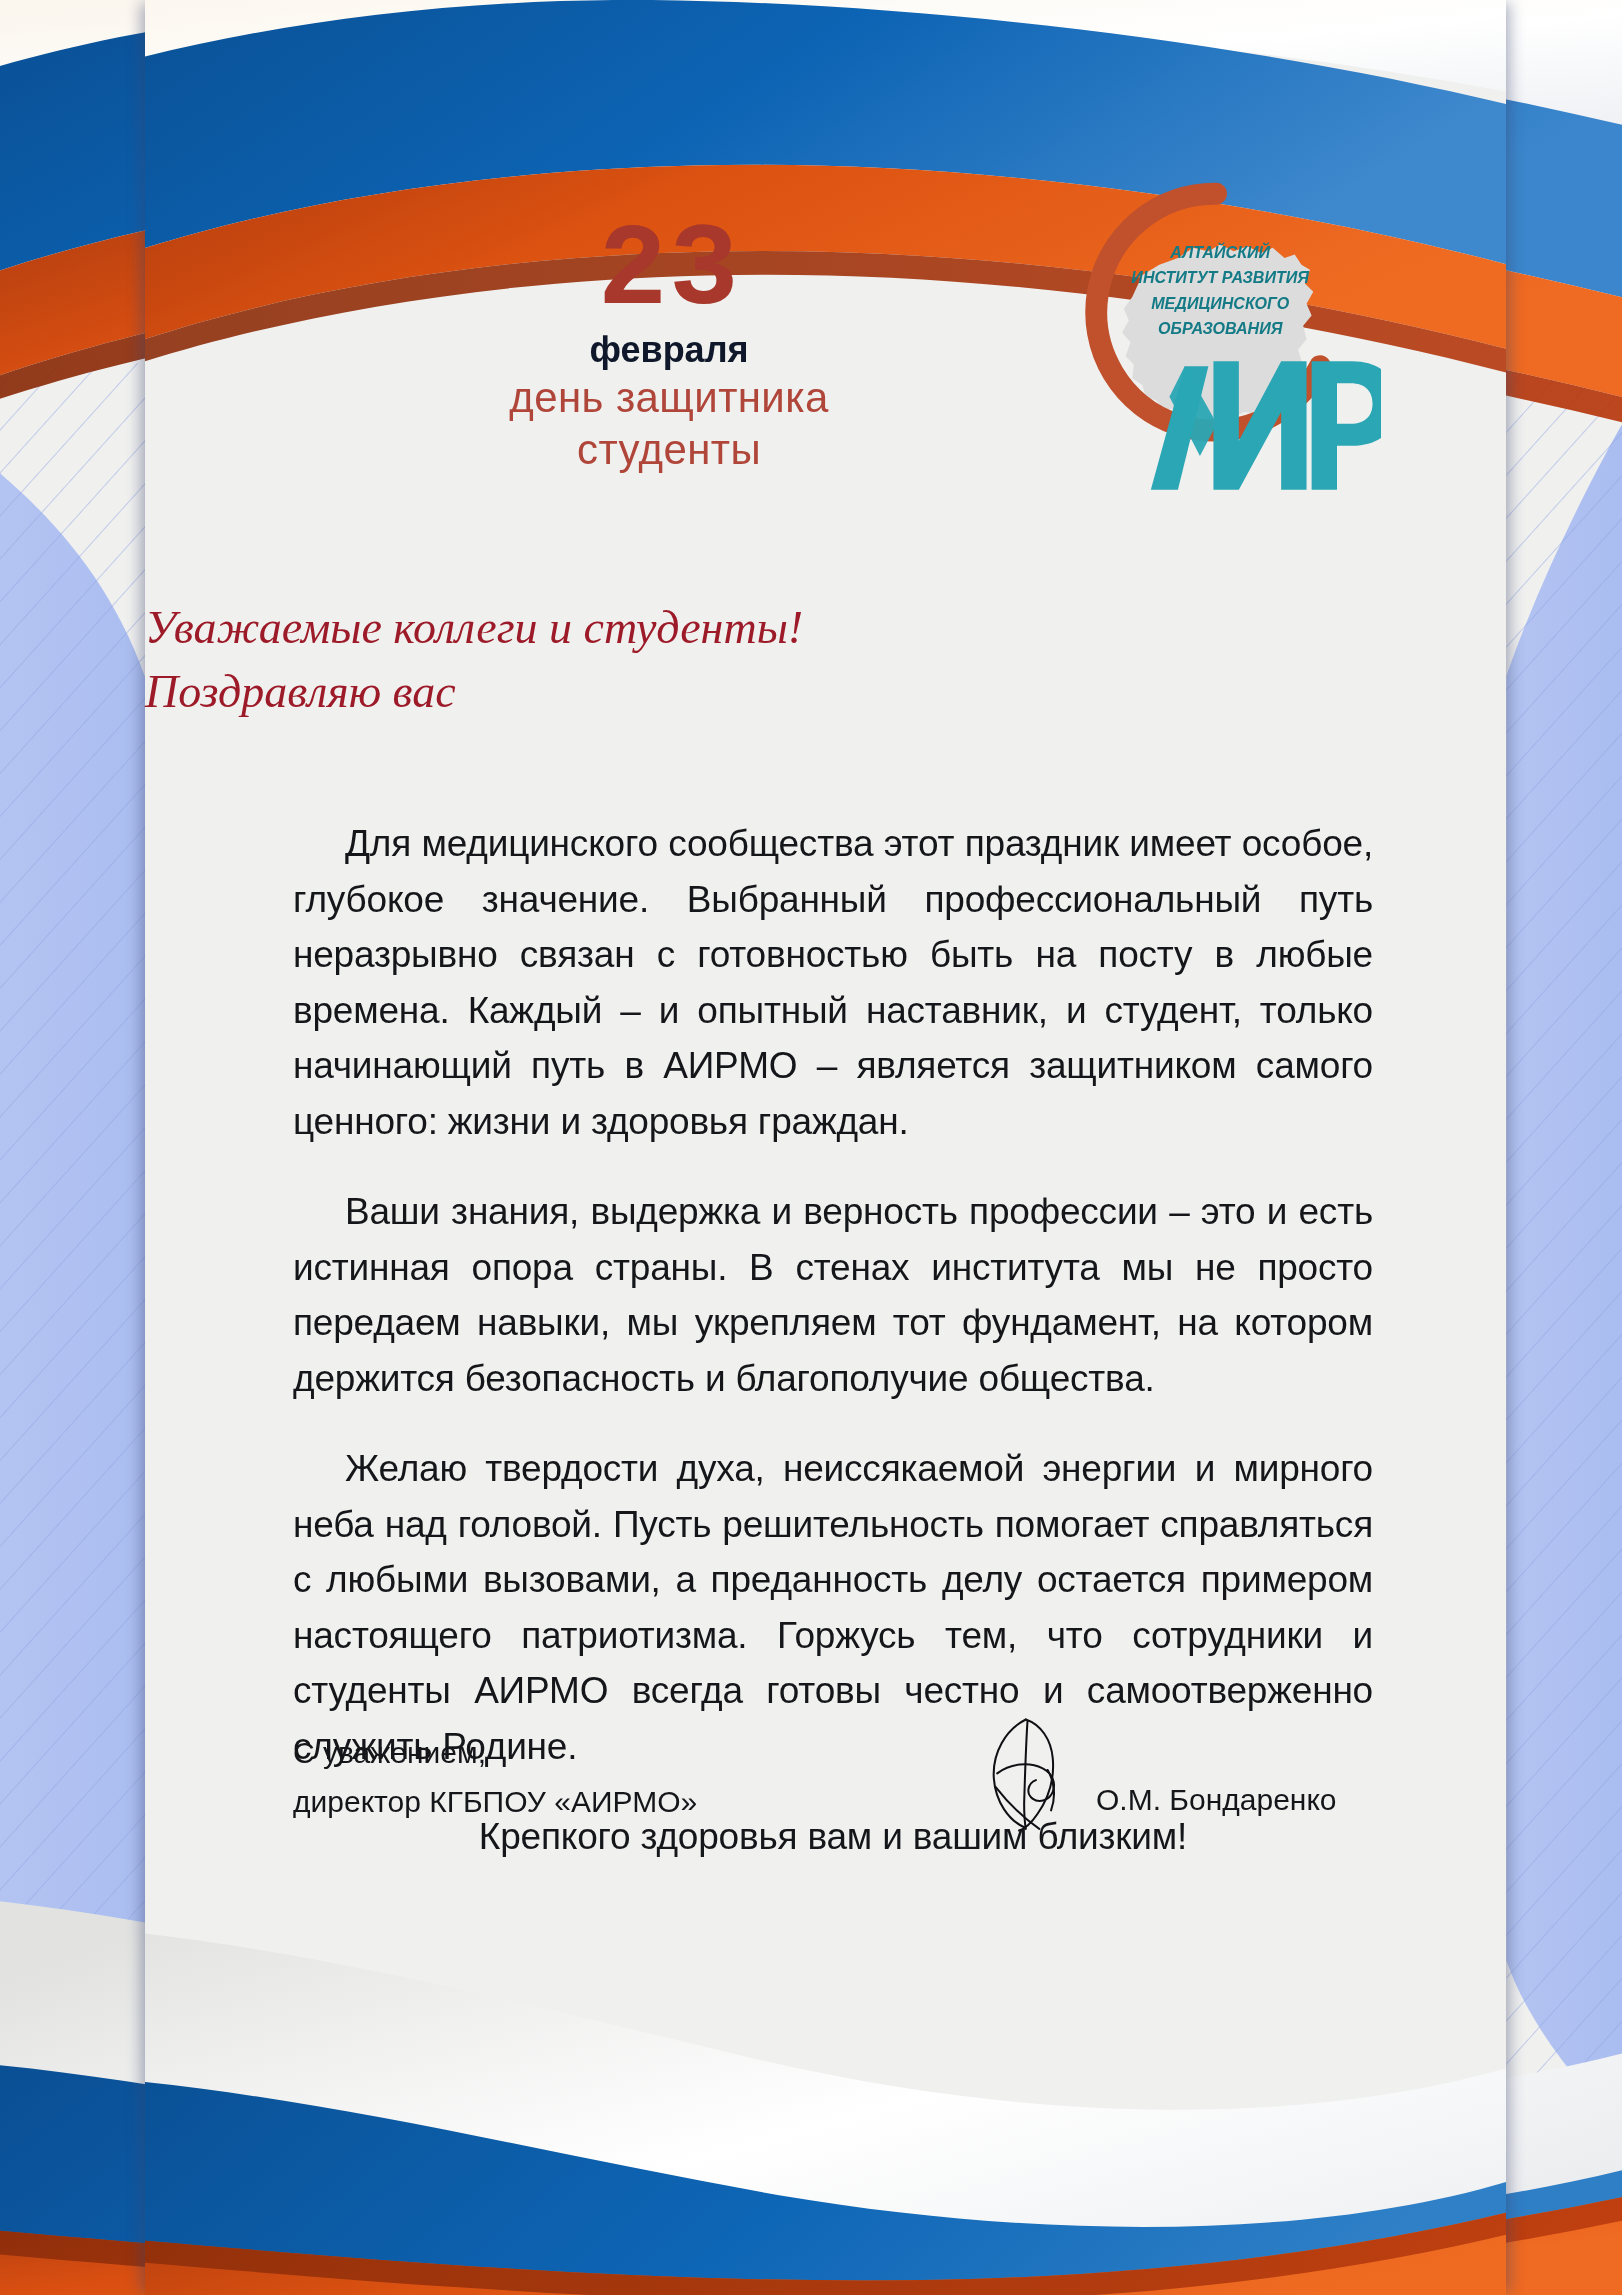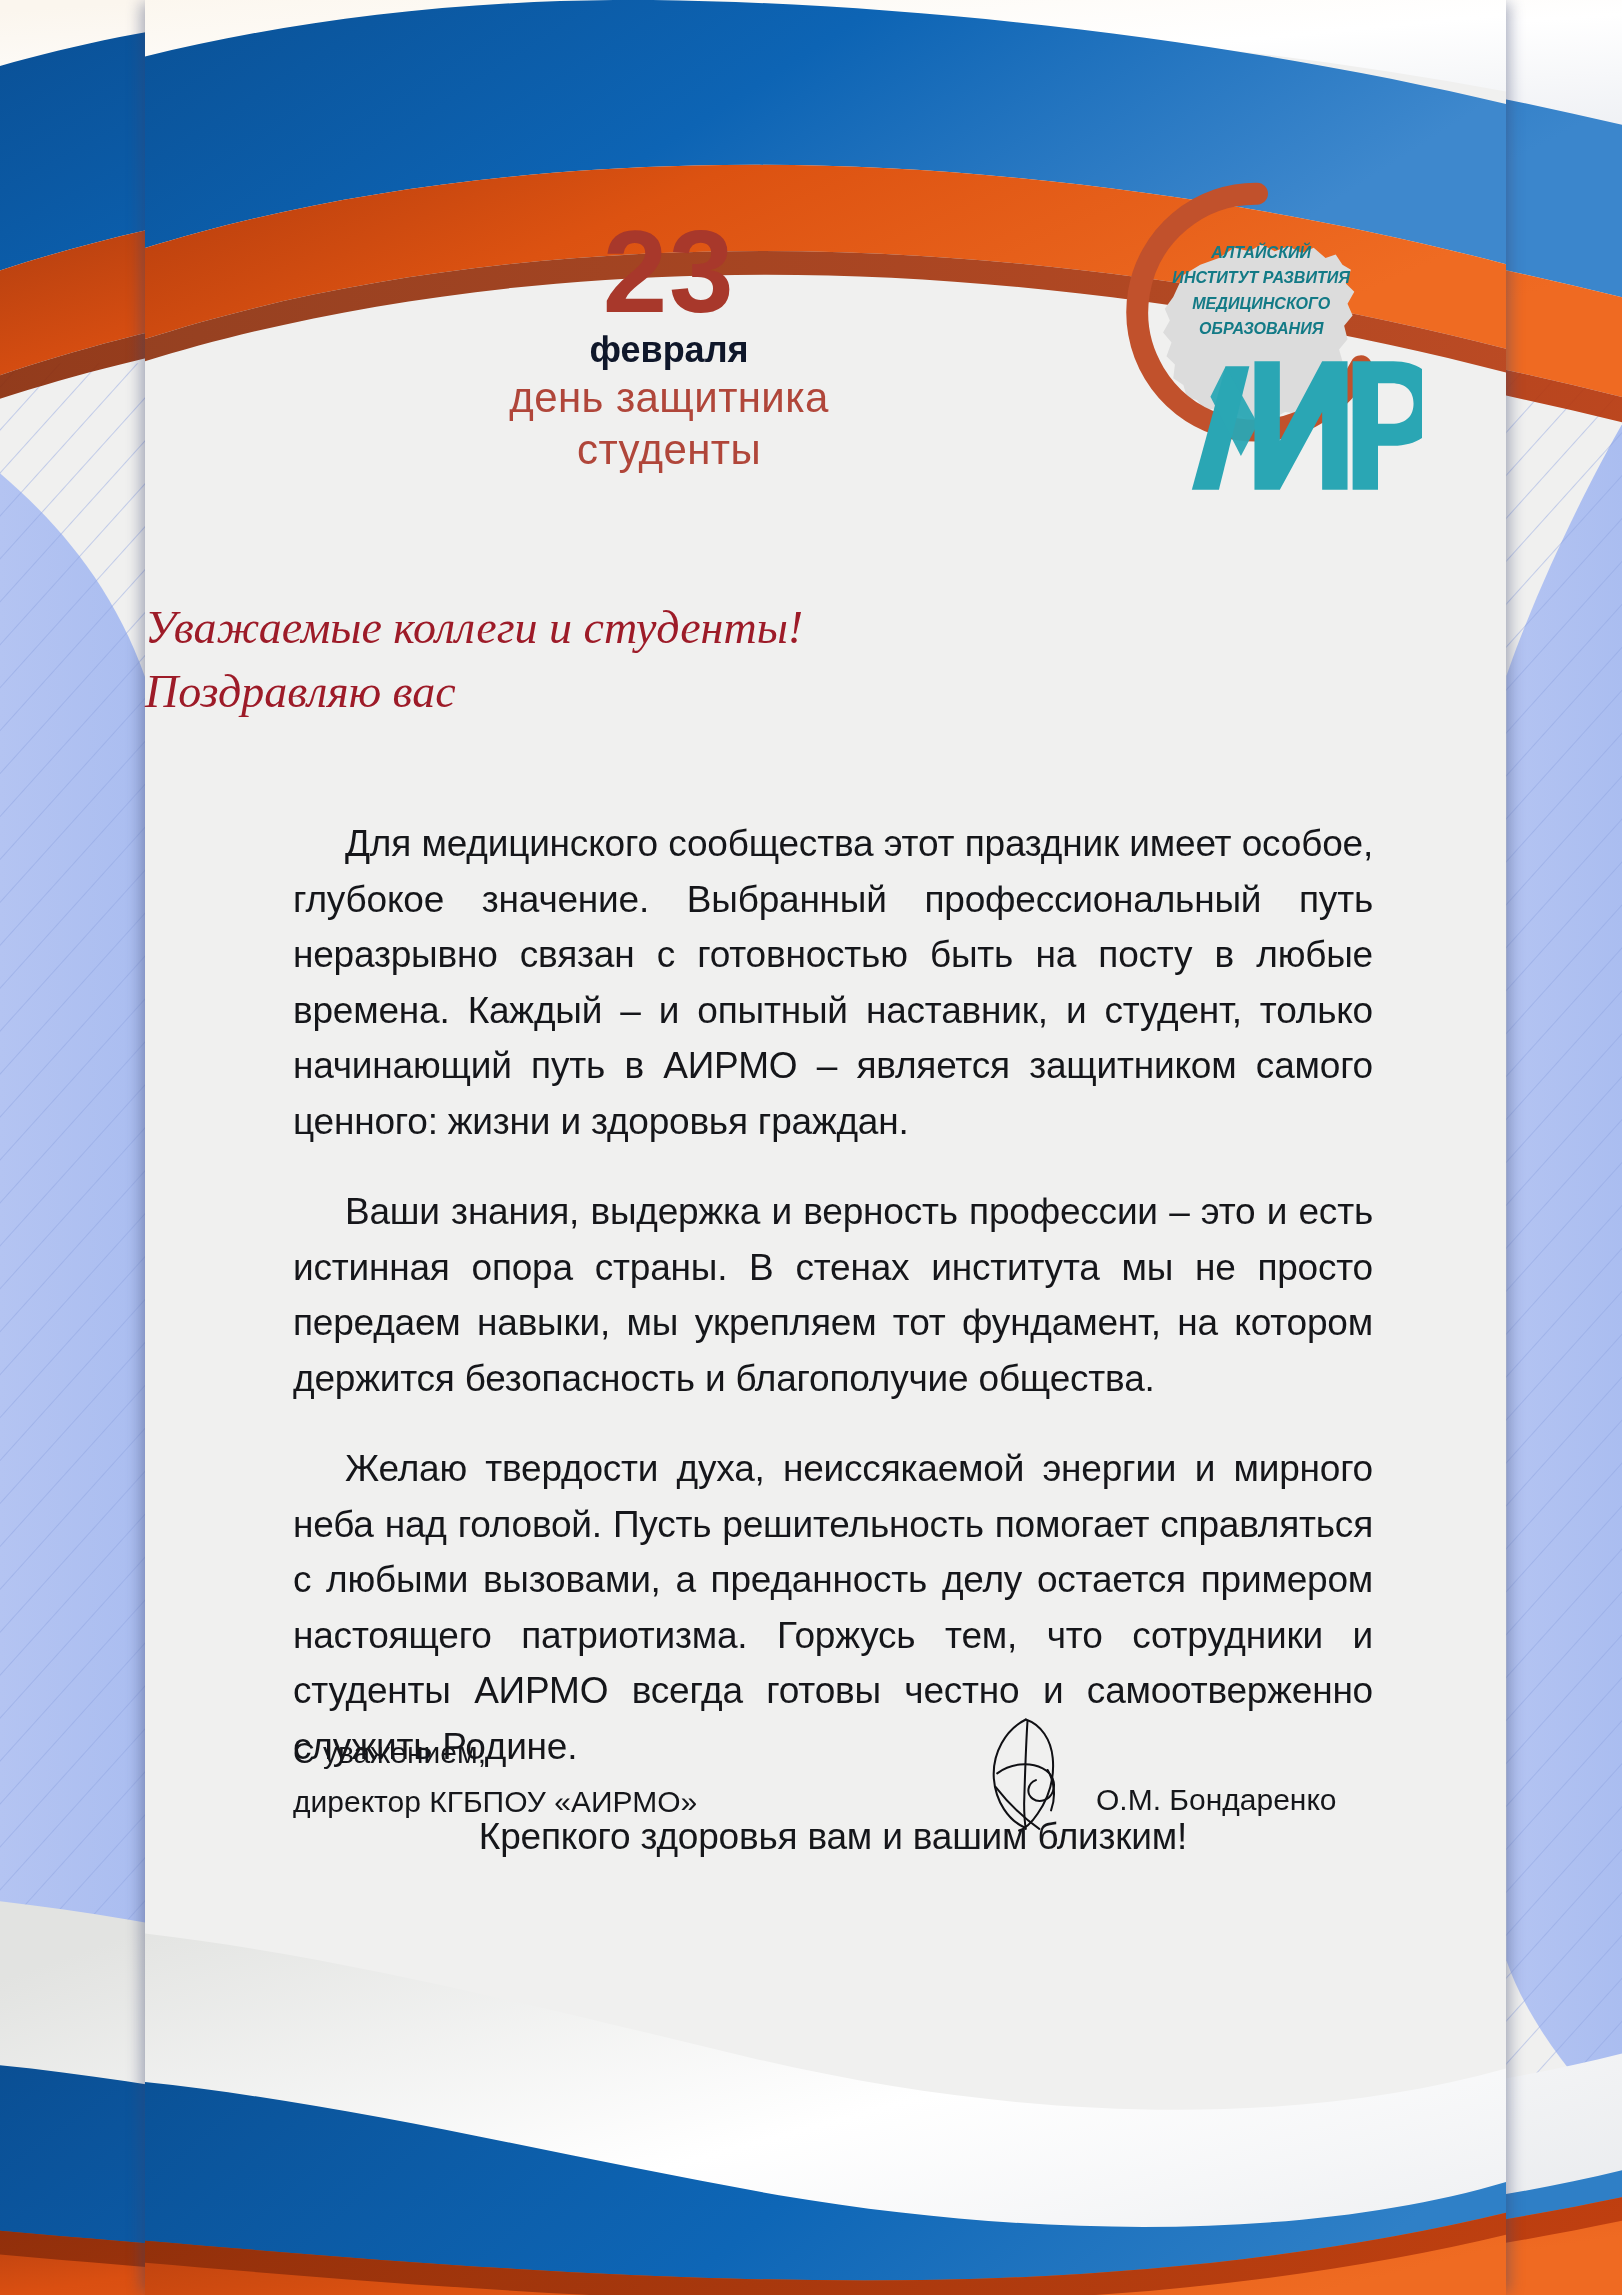--- a/index.html
+++ b/index.html
@@ -71,21 +71,21 @@
     height: 279px;
   }
   .date-group {
     position: absolute;
     left: 279px;
     top: 0;
     width: 490px;
     text-align: center;
   }
   .date-number {
-    font-family: Liberation Sans, sans-serif;
+    font-family: Liberation Mono, monospace;
     font-weight: 700;
     font-size: 116px;
     line-height: 0.98;
     letter-spacing: 1.7px;
     color: #a8382b;
     margin: 0;
   }
   .date-month {
     font-family: "Liberation Sans", "DejaVu Sans", sans-serif;
     font-weight: 700;
@@ -100,21 +100,21 @@
     font-size: 42px;
     line-height: 1.12;
     color: #b0463a;
     margin: 5px 0 0 0;
     letter-spacing: 0.4px;
   }
 
   
   .logo {
     position: absolute;
-    left: 947px;
+    left: 906px;
     top: -46px;
     width: 330px;
     height: 330px;
   }
   .logo svg { display: block; width: 330px; height: 330px; }
 
   
   .greeting {
     position: absolute;
     left: 0;

